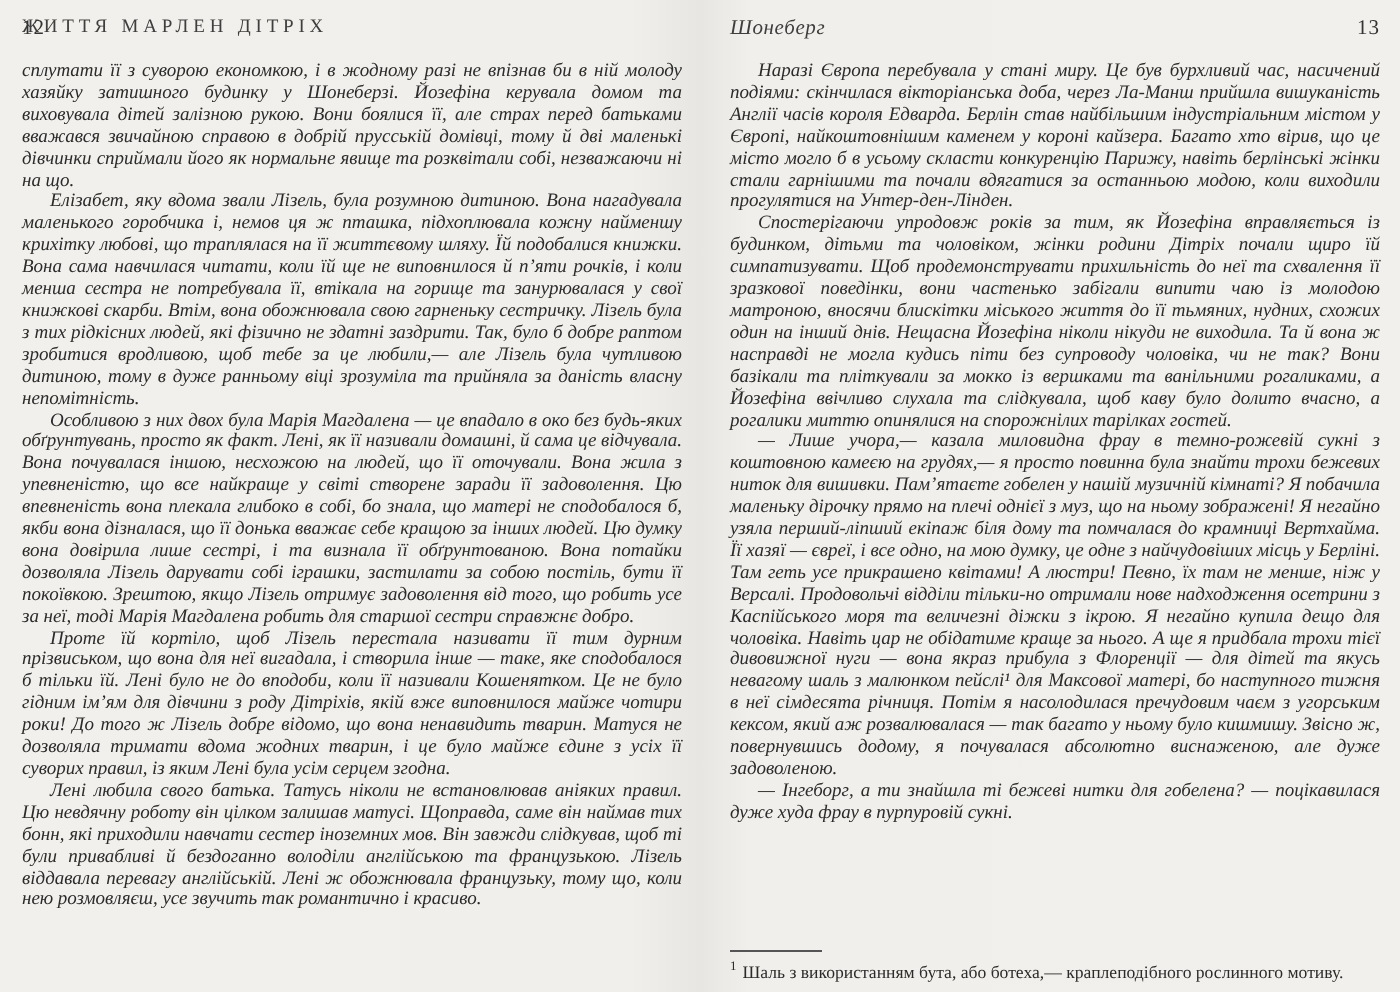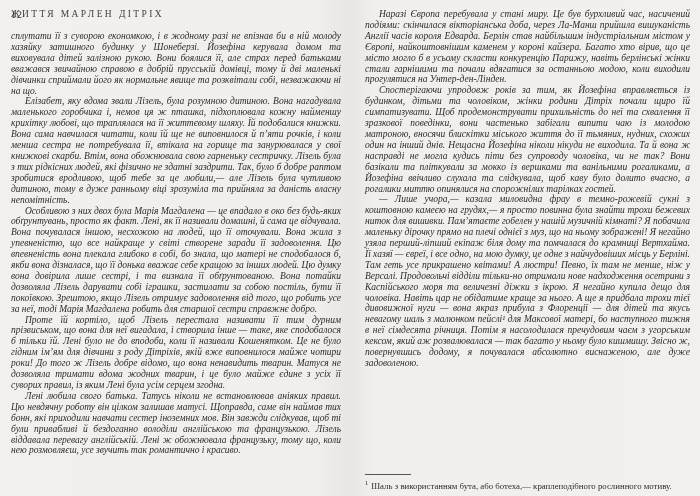--- a/index.html
+++ b/index.html
@@ -70,24 +70,29 @@
     <div class="page-body">
       <p class="para">сплутати її з суворою економкою, і в жодному разі не впізнав би в ній молоду хазяйку затишного будинку у Шонеберзі. Йозефіна керувала домом та виховувала дітей залізною рукою. Вони боялися її, але страх перед батьками вважався звичайною справою в добрій прусській домівці, тому й дві маленькі дівчинки сприймали його як нормальне явище та розквітали собі, незважаючи ні на що.</p>
       <p class="para indent">Елізабет, яку вдома звали Лізель, була розумною дитиною. Вона нагадувала маленького горобчика і, немов ця ж пташка, підхоплювала кожну найменшу крихітку любові, що траплялася на її життєвому шляху. Їй подобалися книжки. Вона сама навчилася читати, коли їй ще не виповнилося й п’яти рочків, і коли менша сестра не потребувала її, втікала на горище та занурювалася у свої книжкові скарби. Втім, вона обожнювала свою гарненьку сестричку. Лізель була з тих рідкісних людей, які фізично не здатні заздрити. Так, було б добре раптом зробитися вродливою, щоб тебе за це любили,— але Лізель була чутливою дитиною, тому в дуже ранньому віці зрозуміла та прийняла за даність власну непомітність.</p>
       <p class="para indent">Особливою з них двох була Марія Магдалена — це впадало в око без будь-яких обґрунтувань, просто як факт. Лені, як її називали домашні, й сама це відчувала. Вона почувалася іншою, несхожою на людей, що її оточували. Вона жила з упевненістю, що все найкраще у світі створене заради її задоволення. Цю впевненість вона плекала глибоко в собі, бо знала, що матері не сподобалося б, якби вона дізналася, що її донька вважає себе кращою за інших людей. Цю думку вона довірила лише сестрі, і та визнала її обґрунтованою. Вона потайки дозволяла Лізель дарувати собі іграшки, застилати за собою постіль, бути її покоївкою. Зрештою, якщо Лізель отримує задоволення від того, що робить усе за неї, тоді Марія Магдалена робить для старшої сестри справжнє добро.</p>
       <p class="para indent">Проте їй кортіло, щоб Лізель перестала називати її тим дурним прізвиськом, що вона для неї вигадала, і створила інше — таке, яке сподобалося б тільки їй. Лені було не до вподоби, коли її називали Кошенятком. Це не було гідним ім’ям для дівчини з роду Дітріхів, якій вже виповнилося майже чотири роки! До того ж Лізель добре відомо, що вона ненавидить тварин. Матуся не дозволяла тримати вдома жодних тварин, і це було майже єдине з усіх її суворих правил, із яким Лені була усім серцем згодна.</p>
       <p class="para indent">Лені любила свого батька. Татусь ніколи не встановлював аніяких правил. Цю невдячну роботу він цілком залишав матусі. Щоправда, саме він наймав тих бонн, які приходили навчати сестер іноземних мов. Він завжди слідкував, щоб ті були привабливі й бездоганно володіли англійською та французькою. Лізель віддавала перевагу англійській. Лені ж обожнювала французьку, тому що, коли нею розмовляєш, усе звучить так романтично і красиво.</p>
     </div>
   </div>
 
   <div class="page right">
+    <div class="page-header">
+      <span class="running-title ital">Шонеберг</span>
+      <span class="page-num">13</span>
+    </div>
     <div class="page-body">
       <p class="para indent">Наразі Європа перебувала у стані миру. Це був бурхливий час, насичений подіями: скінчилася вікторіанська доба, через Ла-Манш прийшла вишуканість Англії часів короля Едварда. Берлін став найбільшим індустріальним містом у Європі, найкоштовнішим каменем у короні кайзера. Багато хто вірив, що це місто могло б в усьому скласти конкуренцію Парижу, навіть берлінські жінки стали гарнішими та почали вдягатися за останньою модою, коли виходили прогулятися на Унтер-ден-Лінден.</p>
       <p class="para indent">Спостерігаючи упродовж років за тим, як Йозефіна вправляється із будинком, дітьми та чоловіком, жінки родини Дітріх почали щиро їй симпатизувати. Щоб продемонструвати прихильність до неї та схвалення її зразкової поведінки, вони частенько забігали випити чаю із молодою матроною, вносячи блискітки міського життя до її тьмяних, нудних, схожих один на інший днів. Нещасна Йозефіна ніколи нікуди не виходила. Та й вона ж насправді не могла кудись піти без супроводу чоловіка, чи не так? Вони базікали та пліткували за мокко із вершками та ванільними рогаликами, а Йозефіна ввічливо слухала та слідкувала, щоб каву було долито вчасно, а рогалики миттю опинялися на спорожнілих тарілках гостей.</p>
       <p class="para indent">— Лише учора,— казала миловидна фрау в темно-рожевій сукні з коштовною камеєю на грудях,— я просто повинна була знайти трохи бежевих ниток для вишивки. Пам’ятаєте гобелен у нашій музичній кімнаті? Я побачила маленьку дірочку прямо на плечі однієї з муз, що на ньому зображені! Я негайно узяла перший-ліпший екіпаж біля дому та помчалася до крамниці Вертхайма. Її хазяї — євреї, і все одно, на мою думку, це одне з найчудовіших місць у Берліні. Там геть усе прикрашено квітами! А люстри! Певно, їх там не менше, ніж у Версалі. Продовольчі відділи тільки-но отримали нове надходження осетрини з Каспійського моря та величезні діжки з ікрою. Я негайно купила дещо для чоловіка. Навіть цар не обідатиме краще за нього. А ще я придбала трохи тієї дивовижної нуги — вона якраз прибула з Флоренції — для дітей та якусь невагому шаль з малюнком пейслі¹ для Максової матері, бо наступного тижня в неї сімдесята річниця. Потім я насолодилася пречудовим чаєм з угорським кексом, який аж розвалювалася — так багато у ньому було кишмишу. Звісно ж, повернувшись додому, я почувалася абсолютно виснаженою, але дуже задоволеною.</p>
+      <p class="para indent">— Інгеборг, а ти знайшла ті бежеві нитки для гобелена? — поцікавилася дуже худа фрау в пурпуровій сукні.</p>
     </div>
     <div class="footnote">
       <div class="footnote-rule"></div>
       <p class="footnote-text"><span class="fn-marker">1</span><span>Шаль з використанням бута, або ботеха,— краплеподібного рослинного мотиву.</span></p>
     </div>
   </div>
 
 </div>
 
 </body></html>

